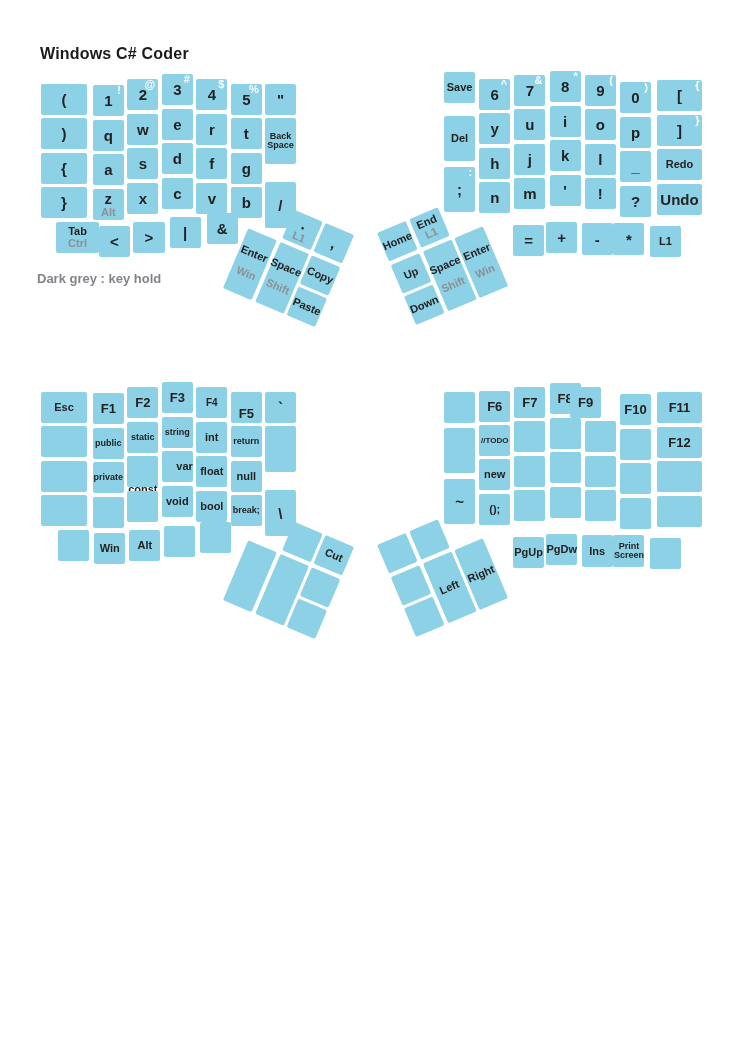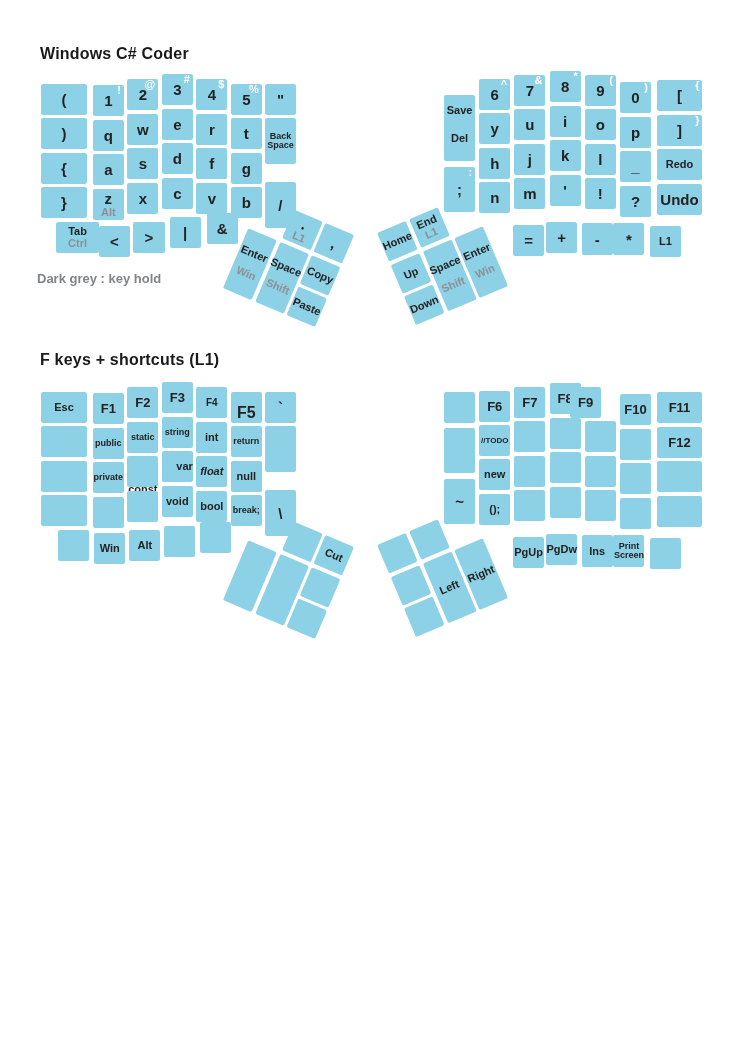--- a/index.html
+++ b/index.html
@@ -18,21 +18,20 @@
   .key .tap.wrap{white-space:normal;}
   .key .hold{display:block;color:#8c9094;font-size:11px;margin-top:1px;white-space:nowrap;}
   .key .shift{position:absolute;top:0;right:3px;color:#ffffff;font-size:11px;}
 </style>
 </head>
 <body>
 
 <div class="page" style="--key: #8dd1e6;">
   <h1 class="layer-title" style="left:40px;top:45px;">Windows C# Coder</h1>
   <div class="legend" style="left:37px;top:271px;">Dark grey : key hold</div>
-  <h2 class="layer-title" style="left:40px;top:351px;">F keys + shortcuts (L1)</h2>
   <div id="boards-root">
       <div class="board" style="left: 41px; top: 74px; width: 262.2px; height: 193.2px;">
         <div class="key" style="left: 0px; top: 9.66px; width: 45.935px; height: 31.1px;">
           <span class="tap" style="font-size: 15px;">(</span>
         </div>
         <div class="key" style="left: 51.75px; top: 11.04px; width: 31.1px; height: 31.1px;">
           <span class="tap" style="font-size: 15px;">1</span>
           <span class="shift">!</span>
         </div>
         <div class="key" style="left: 86.25px; top: 5.175px; width: 31.1px; height: 31.1px;">
@@ -126,21 +125,21 @@
           <span class="tap" style="font-size: 15px;">&gt;</span>
         </div>
         <div class="key" style="left: 128.685px; top: 143.175px; width: 31.1px; height: 31.1px;">
           <span class="tap" style="font-size: 15px;">|</span>
         </div>
         <div class="key" style="left: 165.6px; top: 139.035px; width: 31.1px; height: 31.1px;">
           <span class="tap" style="font-size: 15px;">&amp;</span>
         </div>
       </div>
       <div class="board" style="left: 444px; top: 71px; width: 262.2px; height: 193.2px;">
-        <div class="key" style="left: 0px; top: 24px; width: 31.1px; height: 31.1px;">
+        <div class="key" style="left: 0px; top: 1px; width: 31.1px; height: 31.1px;">
           <span class="tap" style="font-size: 11px;">Save</span>
         </div>
         <div class="key" style="left: 35.19px; top: 7.59px; width: 31.1px; height: 31.1px;">
           <span class="tap" style="font-size: 15px;">6</span>
           <span class="shift">^</span>
         </div>
         <div class="key" style="left: 70.38px; top: 3.795px; width: 31.1px; height: 31.1px;">
           <span class="tap" style="font-size: 15px;">7</span>
           <span class="shift">&amp;</span>
         </div>
@@ -248,21 +247,21 @@
         <div class="key" style="left: 86.25px; top: 5.175px; width: 31.1px; height: 31.1px;">
           <span class="tap" style="font-size: 13px;">F2</span>
         </div>
         <div class="key" style="left: 120.75px; top: 0px; width: 31.1px; height: 31.1px;">
           <span class="tap" style="font-size: 13px;">F3</span>
         </div>
         <div class="key" style="left: 155.25px; top: 5.175px; width: 31.1px; height: 31.1px;">
           <span class="tap" style="font-size: 10px;">F4</span>
         </div>
         <div class="key" style="left: 189.75px; top: 9.66px; width: 31.1px; height: 31.1px;">
-          <span class="tap" style="font-size: 16px; margin-top: 12px;">F5</span>
+          <span class="tap" style="font-size: 13px; margin-top: 12px;">F5</span>
         </div>
         <div class="key" style="left: 223.905px; top: 9.66px; width: 31.1px; height: 31.1px;">
           <span class="tap" style="font-size: 15px;">`</span>
         </div>
         <div class="key" style="left: 0px; top: 44.16px; width: 45.935px; height: 31.1px;"></div>
         <div class="key" style="left: 51.75px; top: 45.54px; width: 31.1px; height: 31.1px;">
           <span class="tap" style="font-size: 9px;">public</span>
         </div>
         <div class="key" style="left: 86.25px; top: 39.675px; width: 31.1px; height: 31.1px;">
           <span class="tap" style="font-size: 9px;">static</span>
@@ -281,21 +280,21 @@
         <div class="key" style="left: 51.75px; top: 80.04px; width: 31.1px; height: 31.1px;">
           <span class="tap" style="font-size: 9px;">private</span>
         </div>
         <div class="key" style="left: 86.25px; top: 74.175px; width: 31.1px; height: 31.1px;">
           <span class="tap" style="font-size: 11px; margin-top: 36px;">const</span>
         </div>
         <div class="key" style="left: 120.75px; top: 69px; width: 31.1px; height: 31.1px; align-items: flex-end;">
           <span class="tap" style="font-size: 11px;">var</span>
         </div>
         <div class="key" style="left: 155.25px; top: 74.175px; width: 31.1px; height: 31.1px;">
-          <span class="tap" style="font-size: 11px; font-style: italic;">float</span>
+          <span class="tap" style="font-size: 11px;">float</span>
         </div>
         <div class="key" style="left: 189.75px; top: 78.66px; width: 31.1px; height: 31.1px;">
           <span class="tap" style="font-size: 11px;">null</span>
         </div>
         <div class="key" style="left: 0px; top: 113.16px; width: 45.935px; height: 31.1px;"></div>
         <div class="key" style="left: 51.75px; top: 114.54px; width: 31.1px; height: 31.1px;"></div>
         <div class="key" style="left: 86.25px; top: 108.675px; width: 31.1px; height: 31.1px;"></div>
         <div class="key" style="left: 120.75px; top: 103.5px; width: 31.1px; height: 31.1px;">
           <span class="tap" style="font-size: 11px;">void</span>
         </div>

